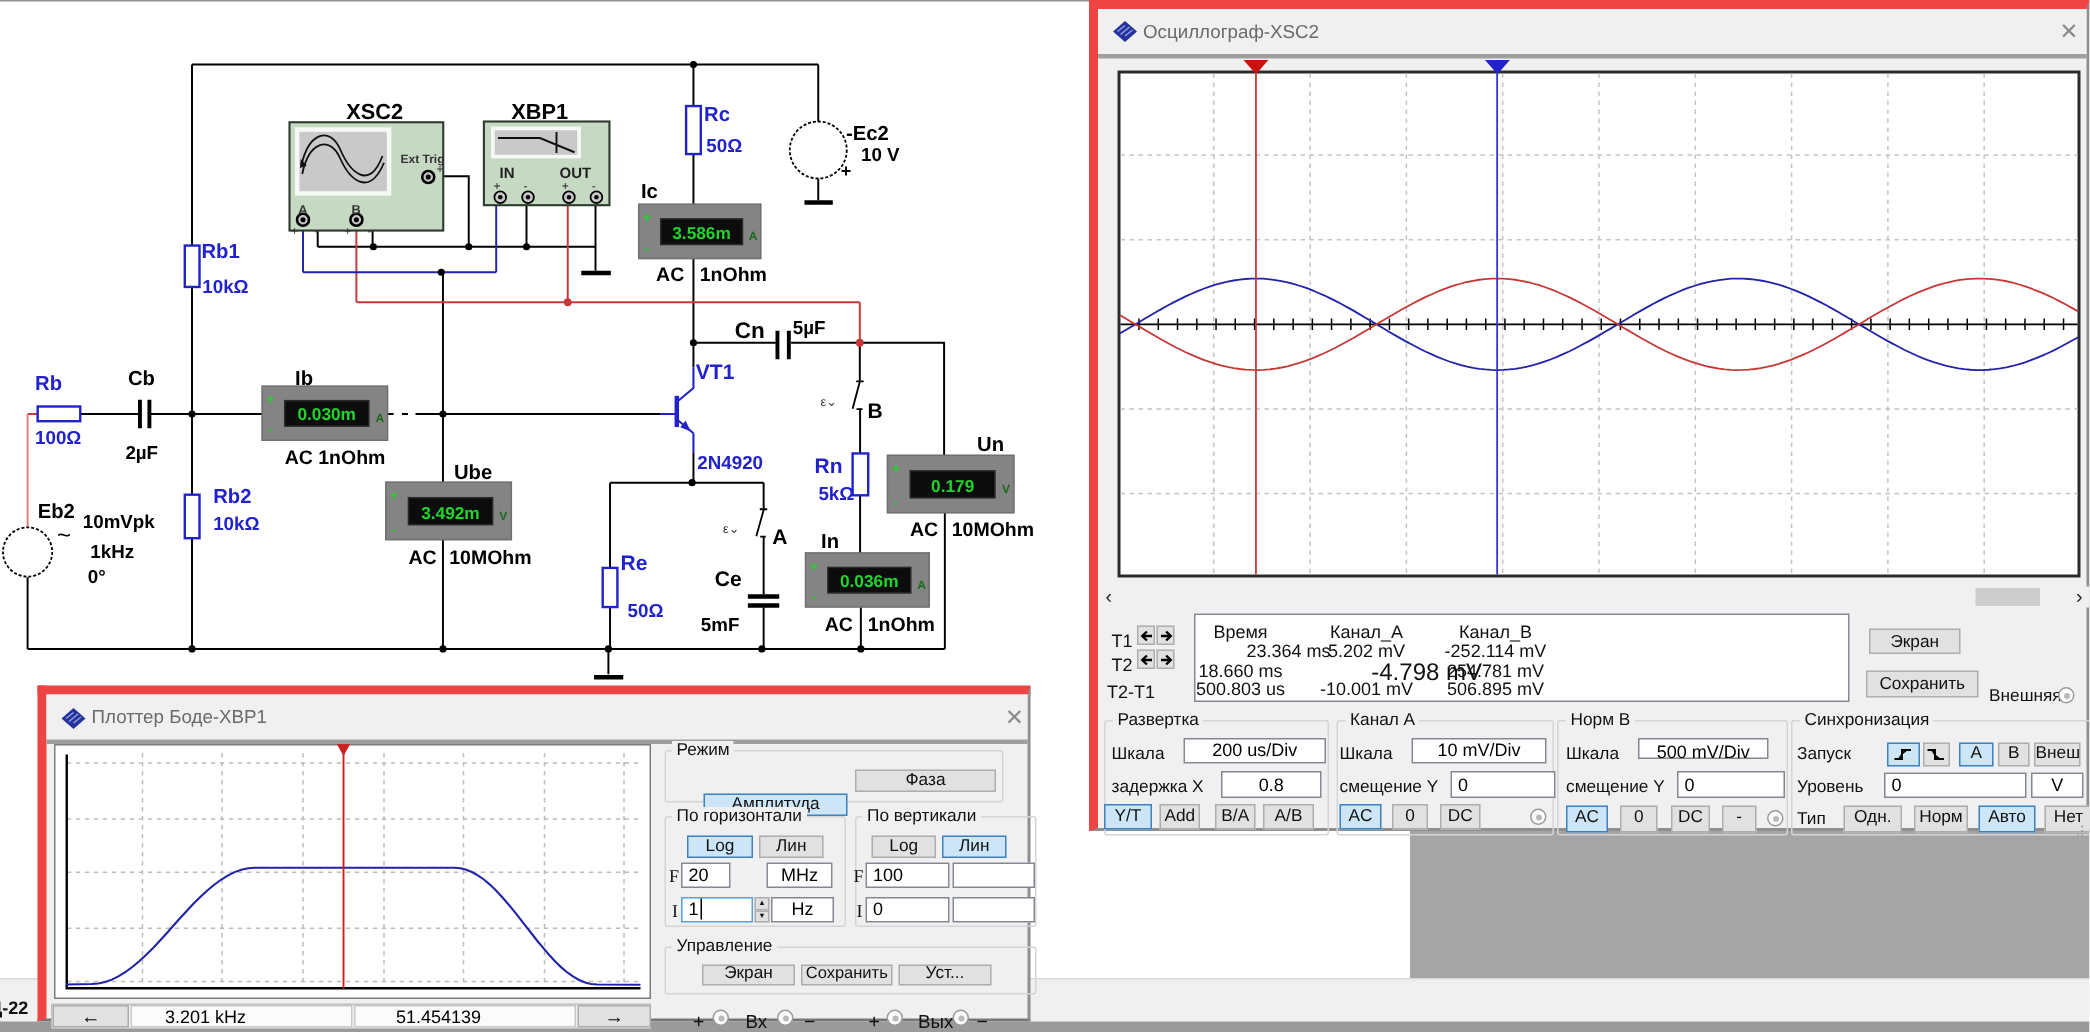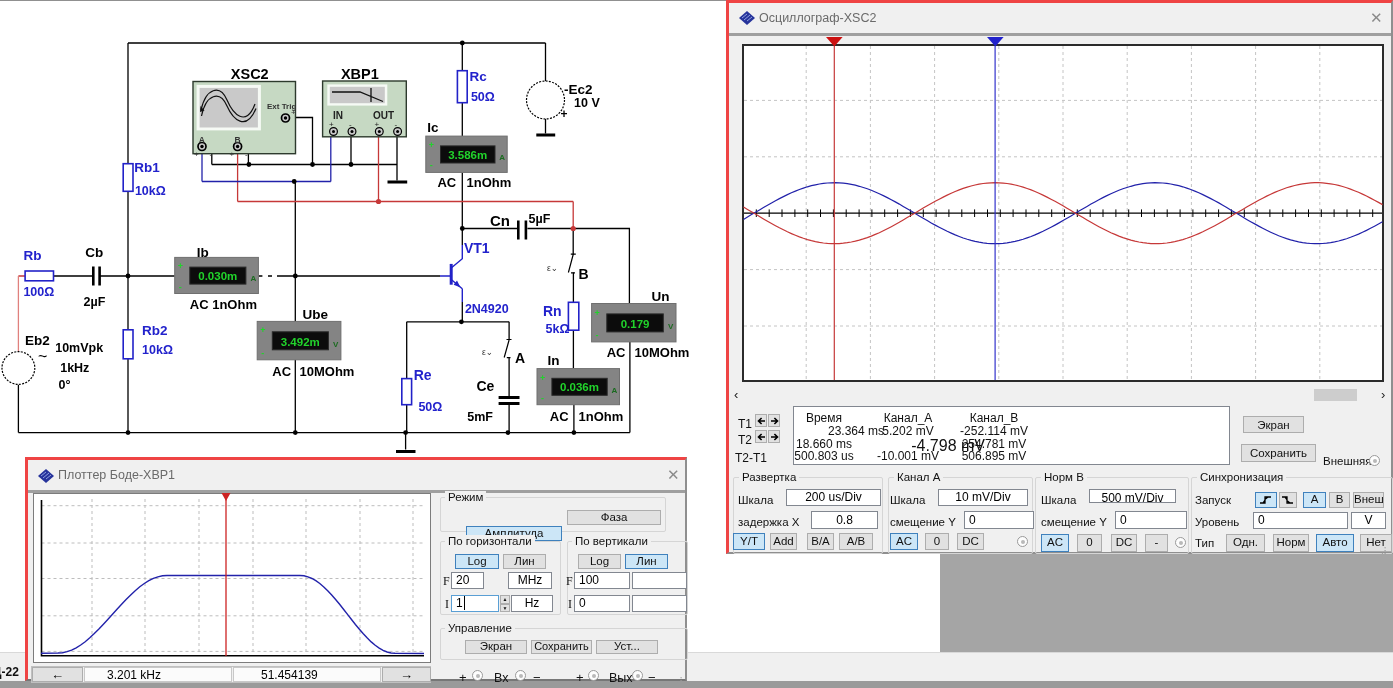--- a/index.html
+++ b/index.html
@@ -1,16 +1,16 @@
 <!DOCTYPE html>
 <html><head><meta charset="utf-8"><style>
 *{margin:0;padding:0;box-sizing:border-box;font-family:"Liberation Sans",sans-serif;}
 #stage{position:relative;width:1393px;height:688px;background:#fff;overflow:hidden;}
 .abs{position:absolute;}
-.win{position:absolute;background:#f0f0f0;border:3px solid #ef4444;}
+.win{position:absolute;background:#f0f0f0;border:6px solid #ef4444;}
 .tbar{position:absolute;left:0;top:0;right:0;height:30px;background:#f0f0f0;}
 .ttext{position:absolute;left:30px;top:8px;font-size:12.5px;color:#6a6a6a;}
 .tx{position:absolute;font-size:15px;color:#8a8a8a;top:6px;font-weight:400;}
 .band{position:absolute;left:0;right:0;height:3px;background:#9f9f9f;}
 .btn{position:absolute;background:#e1e1e1;border:1px solid #adadad;font-size:11.5px;color:#111;text-align:center;line-height:14px;}
 .btnh{background:#cce6f7;border:1.5px solid #3f81bd;}
 .fld{position:absolute;background:#fff;border:1px solid #828790;font-size:12px;color:#000;}
 .gbx{position:absolute;border:1px solid #d5d5d5;border-radius:2px;}
 .glb{position:absolute;font-size:11.5px;color:#111;background:#f0f0f0;padding:0 3px;}
 .lbl{position:absolute;font-size:11.5px;color:#111;white-space:nowrap;}

